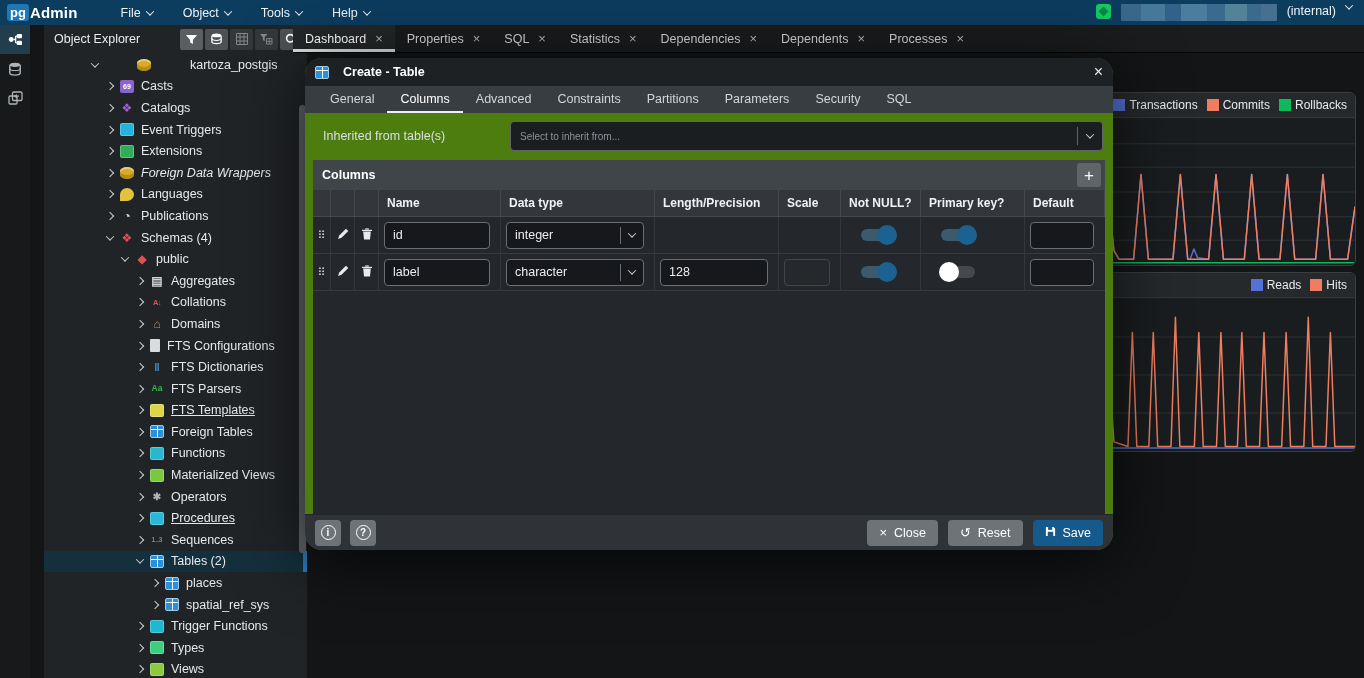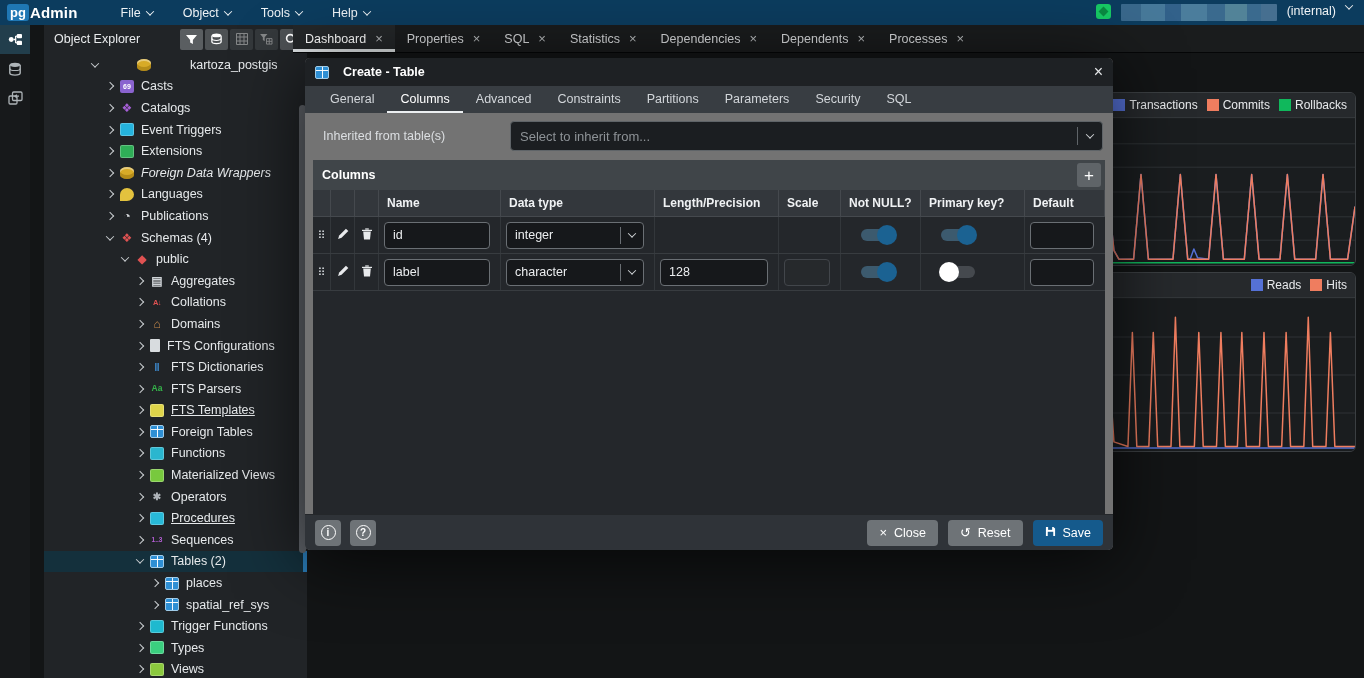--- a/index.html
+++ b/index.html
@@ -81,31 +81,31 @@
   #content{position:absolute;top:53px;left:293px;right:0;bottom:0;background:#131516}
   .chart-panel{position:absolute;left:815px;width:248px;background:#1d2022;border:1px solid #3b3f42;border-radius:6px;overflow:hidden}
   #chart1{top:39px;height:174px}
   #chart2{top:219px;height:180px}
   .legend{height:25px;background:#26292c;border-bottom:1px solid #33373a;display:flex;align-items:center;justify-content:flex-end;gap:9px;padding:0 8px;font-size:12px;color:#e8eaec}
   .lg-item{display:flex;align-items:center;gap:4px}
   .lg-sq{width:12px;height:12px;flex:none}
   .plotwrap{position:absolute;top:26px;left:0;right:0;bottom:0;background:#1a1d1f}
   .plotwrap svg{width:100%;height:100%;display:block}
   
-  #dialog{position:absolute;left:305px;top:58px;width:808px;height:492px;background:#737373;border-radius:5px;
+  #dialog{position:absolute;left:305px;top:58px;width:808px;height:492px;background:#4d7c0f;border-radius:17px;
      box-shadow:0 10px 70px rgba(0,0,0,.7);z-index:30;overflow:hidden}
   #dlg-title{height:28px;background:#1e2124;display:flex;align-items:center;padding:0 10px}
   #dlg-title .t{font-size:12.5px;font-weight:bold;color:#fff;margin-left:7px}
   #dlg-close{margin-left:auto;font-size:16px;color:#e8eaec}
   #dlg-tabs{height:27px;background:#383d42;display:flex;padding-left:12px}
   .dtab{padding:0 13px;line-height:27px;font-size:12.5px;color:#d2d6da}
   .dtab.active{color:#fff;box-shadow:inset 0 -2px 0 #eceff1}
   #inh-label{position:absolute;left:18px;top:71px;font-size:12.5px;color:#dcdfe2}
   #inh-select{position:absolute;left:205px;right:10px;top:63px;height:30px;background:#1b1e21;border:1px solid #5f6468;border-radius:4px;
-     display:flex;align-items:center;padding:0 9px;font-size:13px;color:#8d9296}
+     display:flex;align-items:center;padding:0 9px;font-size:10px;color:#8d9296}
   #inh-select .divider{margin-left:auto;width:1px;height:18px;background:#5f6468;margin-right:9px}
   #inh-select .cv{color:#cfd3d6}
   #col-panel{position:absolute;left:8px;right:8px;top:102px;bottom:36px;background:#24272b}
   #col-head{height:30px;background:#404549;display:flex;align-items:center;padding:0 4px 0 9px}
   #col-head .t{font-size:12.5px;font-weight:bold;color:#fff}
   #add-col{margin-left:auto;width:24px;height:24px;background:#5f6468;border-radius:3px;color:#fff;font-size:17px;
      display:flex;align-items:center;justify-content:center;line-height:1}
   #grid-head{display:flex;height:27px;background:#33373c;border-bottom:1px solid #45494e;font-size:12px;font-weight:bold;color:#f0f2f4}
   #grid-head .gc{display:flex;align-items:center;padding-left:8px;border-right:1px solid #45494e}
   .grow{display:flex;height:37px;background:#24272b;border-bottom:1px solid #383c40}

